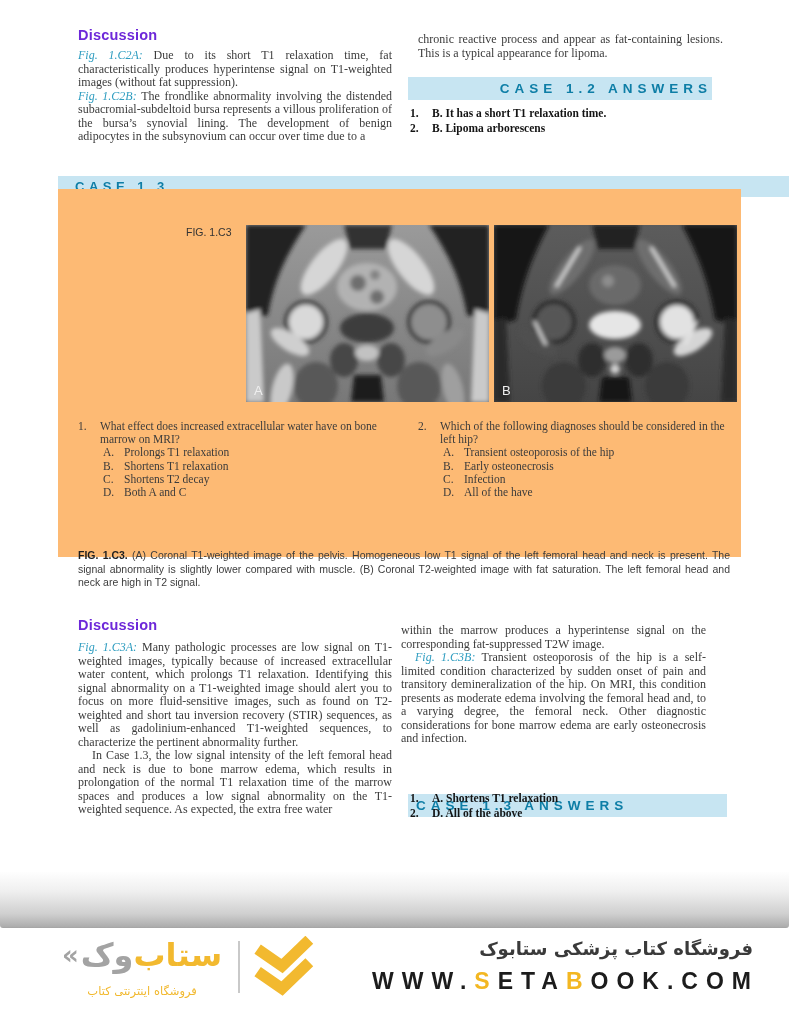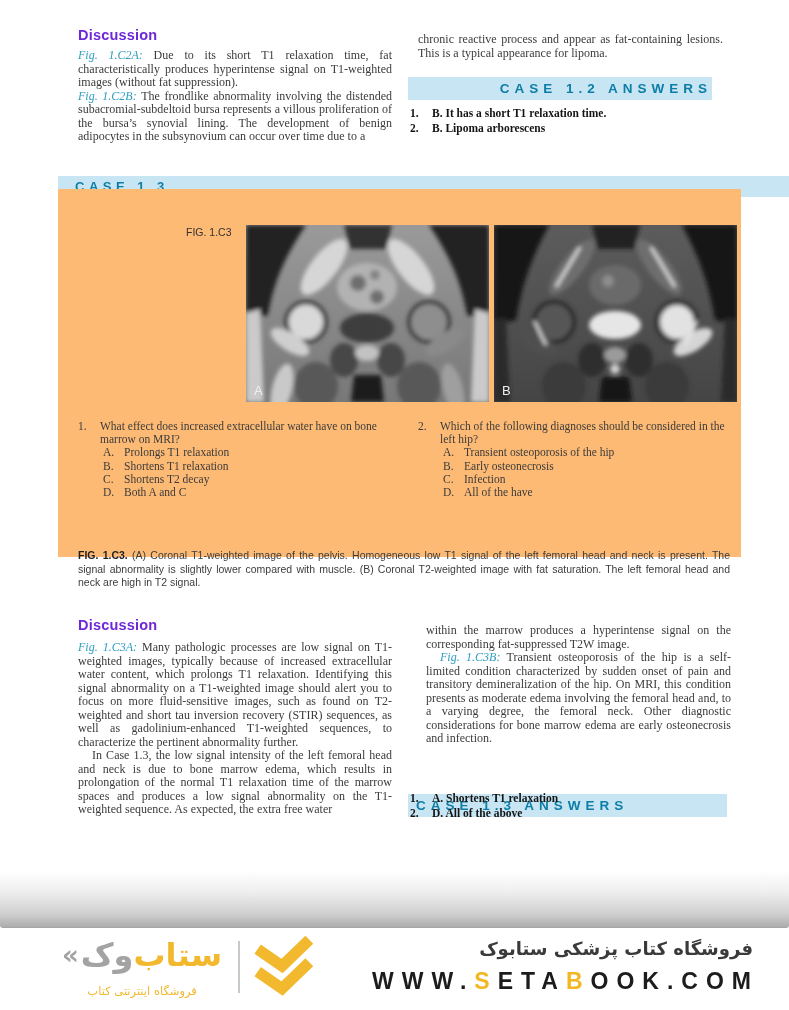--- a/index.html
+++ b/index.html
@@ -54,21 +54,21 @@
   .opt-row .letter { width:21px; flex:0 0 21px; }
   .caption {
     position:absolute; left:20px; top:335px; width:652px;
     font-family:"Liberation Sans", sans-serif; font-size:10.5px;
     line-height:13.5px; color:#3c3c3c; text-align:justify;margin-top:25px;
   }
   .caption b { color:#1e1e1e; }
   
   .d2-heading { position:absolute; left:78px; top:617px; }
   .d2-left  { position:absolute; left:78px;  top:641px; width:314px; }
-  .d2-right { position:absolute; left:426px; top:624px; width:305px; }
+  .d2-right { position:absolute; left:401px; top:624px; width:305px; }
   .d2-left p, .d2-right p { margin:0; }
   
   .shadow-band {
     position:absolute; left:0; top:872px; width:789px; height:56px;
     background:linear-gradient(180deg, #fefefe 0%, #efefef 35%, #cfcfcf 75%, #aeaeae 97%, #a3a3a3 100%);
     border-radius:0 0 3px 3px;
   }
   .footer { position:absolute; left:0; top:928px; width:789px; height:82px; background:#fff; }
   .store-fa {
     position:absolute; right:36px; top:10px; direction:rtl;

